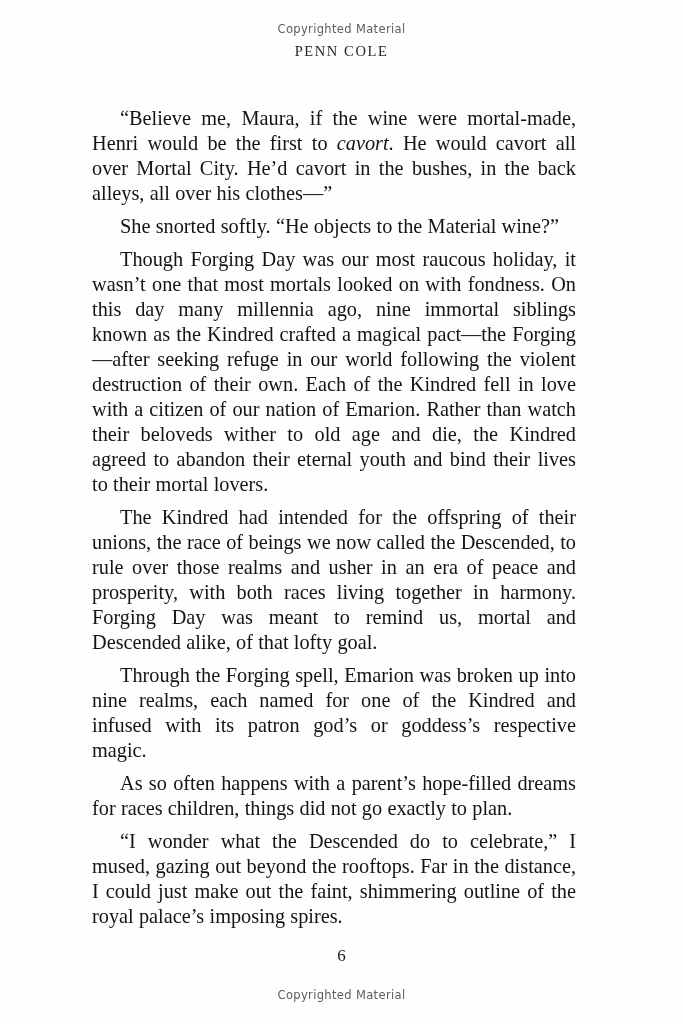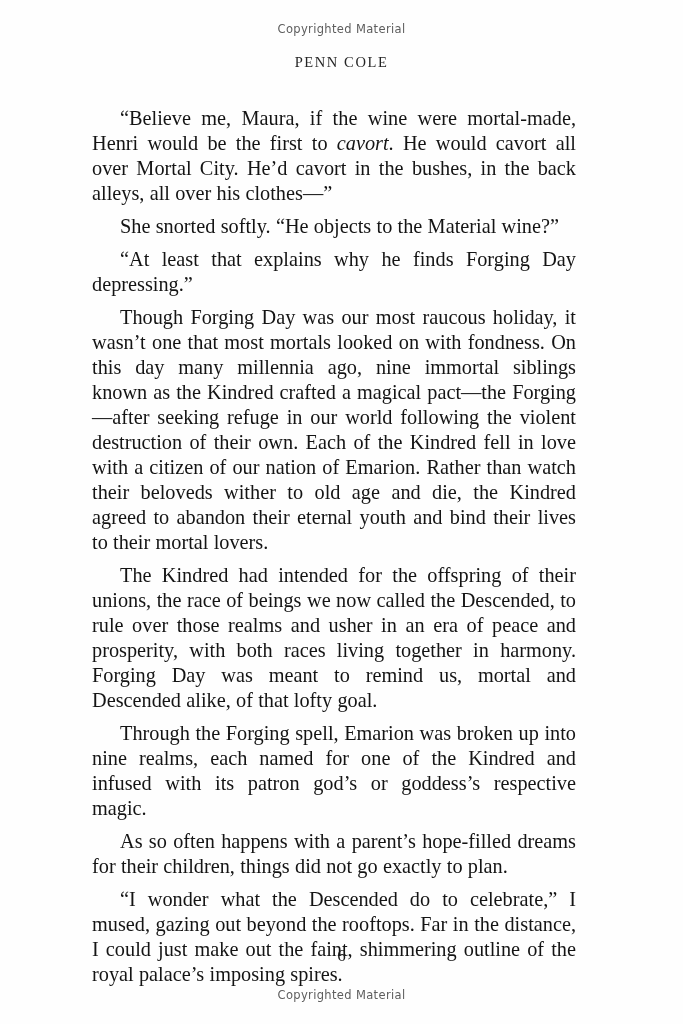--- a/index.html
+++ b/index.html
@@ -40,21 +40,21 @@
   }
   .watermark-bottom {
     position: absolute;
     top: 988px;
     left: 0;
   }
 
   
   .running-head {
     position: absolute;
-    top: 54px;
+    top: 43px;
     left: 0;
     width: 100%;
     text-align: center;
     font-family: "Liberation Serif", "DejaVu Serif", serif;
     font-size: 14.5px;
     letter-spacing: 1.6px;
     color: #242424;
   }
 
   
@@ -100,25 +100,24 @@
 <div class="page">
 
   <div class="watermark watermark-top">Copyrighted Material</div>
 
   <div class="running-head">PENN COLE</div>
 
   <div class="body-text">
 
   <p>“Believe me, Maura, if the wine were mortal-made, Henri would be the first to <em>cavort</em>. He would cavort all over Mortal City. He’d cavort in the bushes, in the back alleys, all over his clothes—”</p>
       <p>She snorted softly. “He objects to the Material wine?”</p>
-      <p>“At least that explains why he finds Forging Day depressing.”</p>
       <p>Though Forging Day was our most raucous holiday, it wasn’t one that most mortals looked on with fondness. On this day many millennia ago, nine immortal siblings known as the Kindred crafted a magical pact—the Forging—after seeking refuge in our world following the violent destruction of their own. Each of the Kindred fell in love with a citizen of our nation of Emarion. Rather than watch their beloveds wither to old age and die, the Kindred agreed to abandon their eternal youth and bind their lives to their mortal lovers.</p>
       <p>The Kindred had intended for the offspring of their unions, the race of beings we now called the Descended, to rule over those realms and usher in an era of peace and prosperity, with both races living together in harmony. Forging Day was meant to remind us, mortal and Descended alike, of that lofty goal.</p>
       <p>Through the Forging spell, Emarion was broken up into nine realms, each named for one of the Kindred and infused with its patron god’s or goddess’s respective magic.</p>
-      <p>As so often happens with a parent’s hope-filled dreams for their children, things did not go exactly to plan.</p>
+      <p>As so often happens with a parent’s hope-filled dreams for races children, things did not go exactly to plan.</p>
       <p>“I wonder what the Descended do to celebrate,” I mused, gazing out beyond the rooftops. Far in the distance, I could just make out the faint, shimmering outline of the royal palace’s imposing spires.</p>
     </div>
 
   <div class="folio">6</div>
 
   <div class="watermark watermark-bottom">Copyrighted Material</div>
 
 </div>
 
 </body></html>

